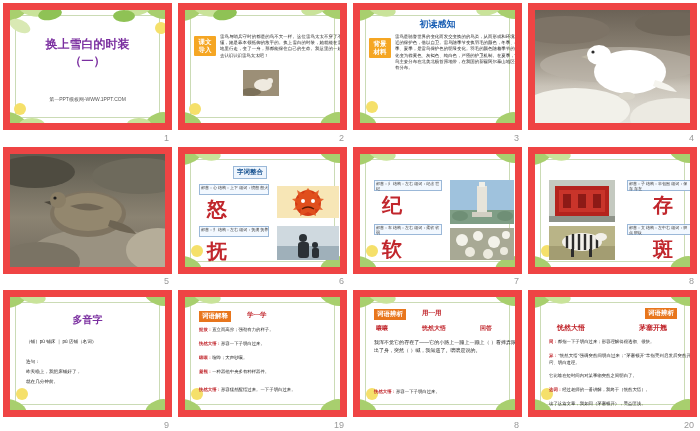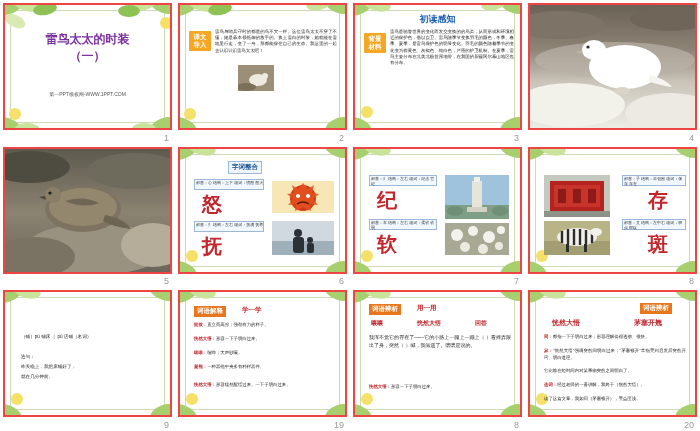--- a/index.html
+++ b/index.html
@@ -21,21 +21,21 @@
     position: relative;
     padding: 3px 3px 0 3px;
     background: #ffffff;
     overflow: hidden;
   }
   .slide {
     position: relative;
     width: 169px;
     height: 127px;
     background: #ffffff;
-    border: 2px solid #ef4444;
+    border: 7px solid #ef4444;
     overflow: hidden;
   }
   .pagenum {
     position: absolute;
     right: 6px;
     bottom: 1px;
     font-size: 9px;
     color: #999;
     font-family: "Liberation Sans", sans-serif;
   }
@@ -156,21 +156,21 @@
       <svg class="leafBL" viewBox="0 0 66 40">
         <ellipse cx="12" cy="30" rx="15" ry="8" fill="#a8cf6e" transform="rotate(20 12 30)"></ellipse>
         <ellipse cx="32" cy="34" rx="13" ry="7" fill="#c9e39a"></ellipse>
         <circle cx="20" cy="18" r="6" fill="#f5e06a"></circle>
       </svg>
       <svg class="leafBR" viewBox="0 0 62 38">
         <ellipse cx="48" cy="30" rx="14" ry="8" fill="#a8cf6e" transform="rotate(-20 48 30)"></ellipse>
         <ellipse cx="28" cy="33" rx="12" ry="6" fill="#c9e39a"></ellipse>
       </svg>
       <div class="s1title">
-        <div>雷鸟太太的时装</div>
+        <div>换上雪白的时装</div>
         <div>（一）</div>
       </div>
       <div class="s1foot">第一PPT模板网-WWW.1PPT.COM</div>
     </div>
     <div class="pagenum">1</div>
   </div>
 
   <div class="cell">
     <div class="slide">
       <div class="frameline"></div>
@@ -443,20 +443,21 @@
       <svg class="leafTR" viewBox="0 0 66 42">
         <ellipse cx="50" cy="8" rx="15" ry="8" fill="#a8cf6e" transform="rotate(20 50 8)"></ellipse>
       </svg>
       <svg class="leafBL" viewBox="0 0 66 40">
         <ellipse cx="12" cy="30" rx="15" ry="8" fill="#a8cf6e" transform="rotate(20 12 30)"></ellipse>
         <circle cx="22" cy="16" r="6" fill="#f5e06a"></circle>
       </svg>
       <svg class="leafBR" viewBox="0 0 62 38">
         <ellipse cx="48" cy="30" rx="14" ry="8" fill="#a8cf6e" transform="rotate(-20 48 30)"></ellipse>
       </svg>
+      <div class="purple-h">多音字</div>
       <div class="body-text" style="left:16px; top:42px; width:130px; font-size:4.6px;">（铺）pū  铺床  ｜  pù  店铺（名词）</div>
       <div class="body-text" style="left:16px; top:62px; width:130px; font-size:4.6px;">造句：</div>
       <div class="body-text" style="left:16px; top:72px; width:130px; font-size:4.6px;">昨天晚上，我把床铺好了，</div>
       <div class="body-text" style="left:16px; top:82px; width:130px; font-size:4.6px;">就在几分钟前。</div>
     </div>
     <div class="pagenum">9</div>
   </div>
 
   <div class="cell">
     <div class="slide">

